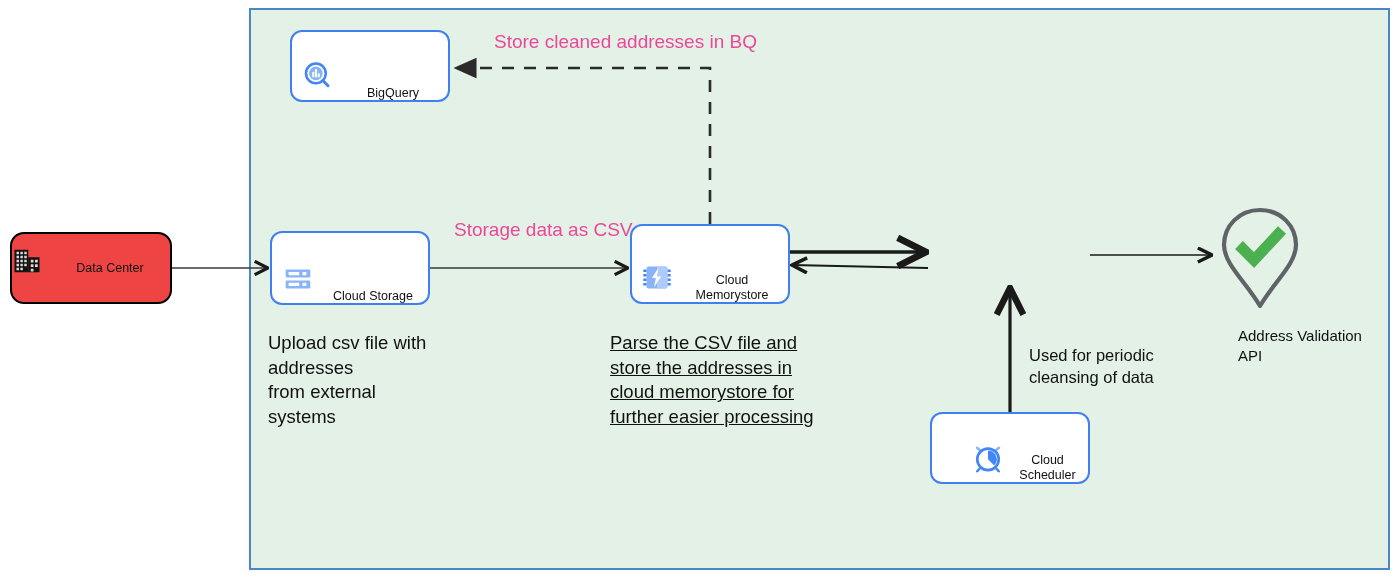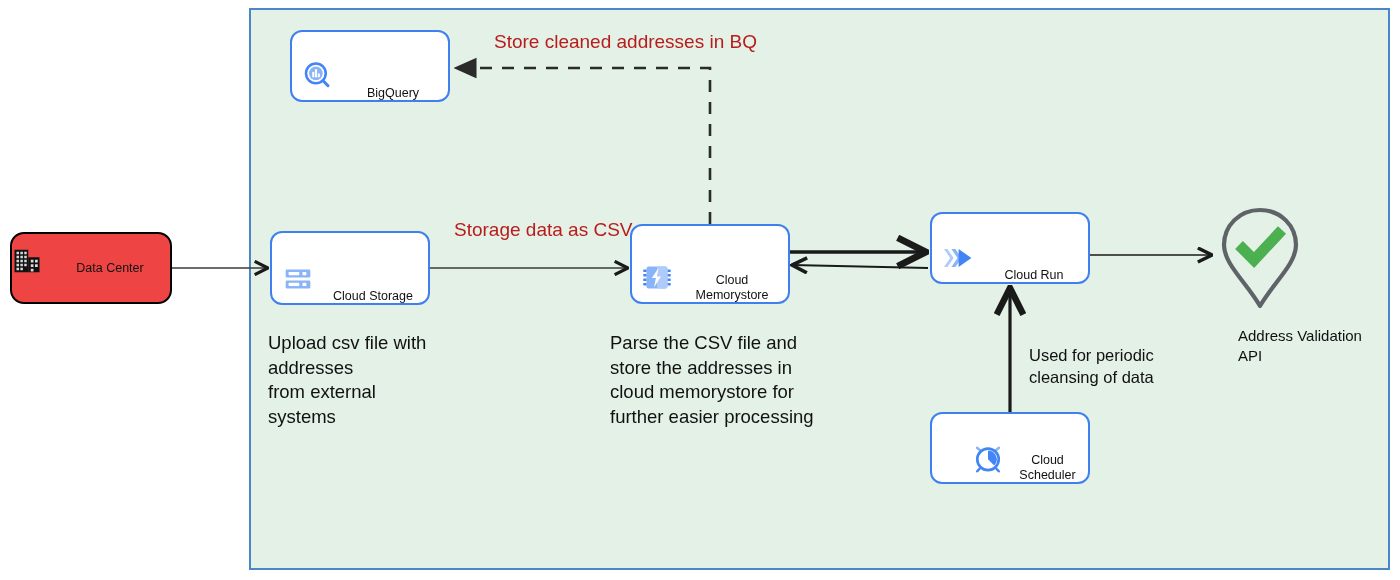--- a/index.html
+++ b/index.html
@@ -75,21 +75,21 @@
     flex: 1 1 auto;
     text-align: center;
     font-size: 12.5px;
     color: #111111;
     padding-right: 8px;
   }
 
   
   .edge-label {
     font-size: 19px;
-    color: #b91c1c;
+    color: #ec4899;
     white-space: nowrap;
     z-index: 6;
   }
   .note {
     font-size: 18.5px;
     color: #111111;
     line-height: 1.33;
     white-space: pre-line;
     z-index: 6;
   }
@@ -235,30 +235,20 @@
         </g>
         <rect x="4.2" y="4.2" width="19.6" height="20.6" rx="2" fill="#8ab4f8"></rect>
         <rect x="14" y="4.2" width="9.8" height="20.6" rx="2" fill="#aecbfa"></rect>
         <path d="M 15.4 5.6 L 9.2 15.0 L 13.0 15.0 L 11.2 23.6 L 17.8 13.6 L 13.8 13.6 z" fill="#ffffff"></path>
       </svg>
     </span>
     <span class="node-label" style="white-space:pre-line;">Cloud
 Memorystore</span>
   </div>
 
-  <div class="node abs" style="left:930px;top:212px;width:160px;height:72px;">
-    <span class="node-icon" style="width:54px;height:48px;">
-      <svg width="36" height="32" viewBox="0 0 36 28" xmlns="http://www.w3.org/2000/svg">
-        <path d="M 3.0 5.0 L 9.2 14.0 L 3.0 23.0 L 6.4 23.0 L 12.6 14.0 L 6.4 5.0 z" fill="#aecbfa"></path>
-        <path d="M 10.4 5.0 L 16.6 14.0 L 10.4 23.0 L 14.4 23.0 L 20.6 14.0 L 14.4 5.0 z" fill="#8ab4f8"></path>
-        <path d="M 17.6 5.0 L 30.4 14.0 L 17.6 23.0 z" fill="#4285f4"></path>
-      </svg>
-    </span>
-    <span class="node-label">Cloud Run</span>
-  </div>
 
   <div class="node abs" style="left:930px;top:412px;width:160px;height:72px;padding-left:31px;">
     <span class="node-icon" style="width:50px;height:48px;">
       <svg width="32" height="32" viewBox="0 0 28 28" xmlns="http://www.w3.org/2000/svg">
         <line x1="4.4" y1="5.0" x2="7.6" y2="7.6" stroke="#8ab4f8" stroke-width="2.2" stroke-linecap="round"></line>
         <line x1="23.6" y1="5.0" x2="20.4" y2="7.6" stroke="#8ab4f8" stroke-width="2.2" stroke-linecap="round"></line>
         <line x1="6.6" y1="23.4" x2="4.6" y2="25.6" stroke="#4285f4" stroke-width="2.2" stroke-linecap="round"></line>
         <line x1="21.4" y1="23.4" x2="23.4" y2="25.6" stroke="#4285f4" stroke-width="2.2" stroke-linecap="round"></line>
         <circle cx="14" cy="15.2" r="9.4" fill="none" stroke="#4285f4" stroke-width="2.3"></circle>
         <path d="M 14 15.2 L 14 7.6 A 7.6 7.6 0 0 1 19.4 20.6 z" fill="#4285f4"></path>
@@ -281,18 +271,18 @@
   <div class="abs edge-label" style="left:454px;top:219px;">Storage data as CSV</div>
 
   <div class="abs note" style="left:1029px;top:345px;width:230px;font-size:16.5px;">Used for periodic
 cleansing of data</div>
 
   <div class="abs note" style="left:268px;top:331px;width:330px;">Upload csv file with
 addresses
 from external
 systems</div>
 
-  <div class="abs note" style="left:610px;top:331px;width:400px;">Parse the CSV file and
+  <div class="abs note" style="left:610px;top:331px;width:400px;text-decoration:underline;">Parse the CSV file and
 store the addresses in
 cloud  memorystore for
 further easier processing</div>
 
 </div>
 
 </body></html>

